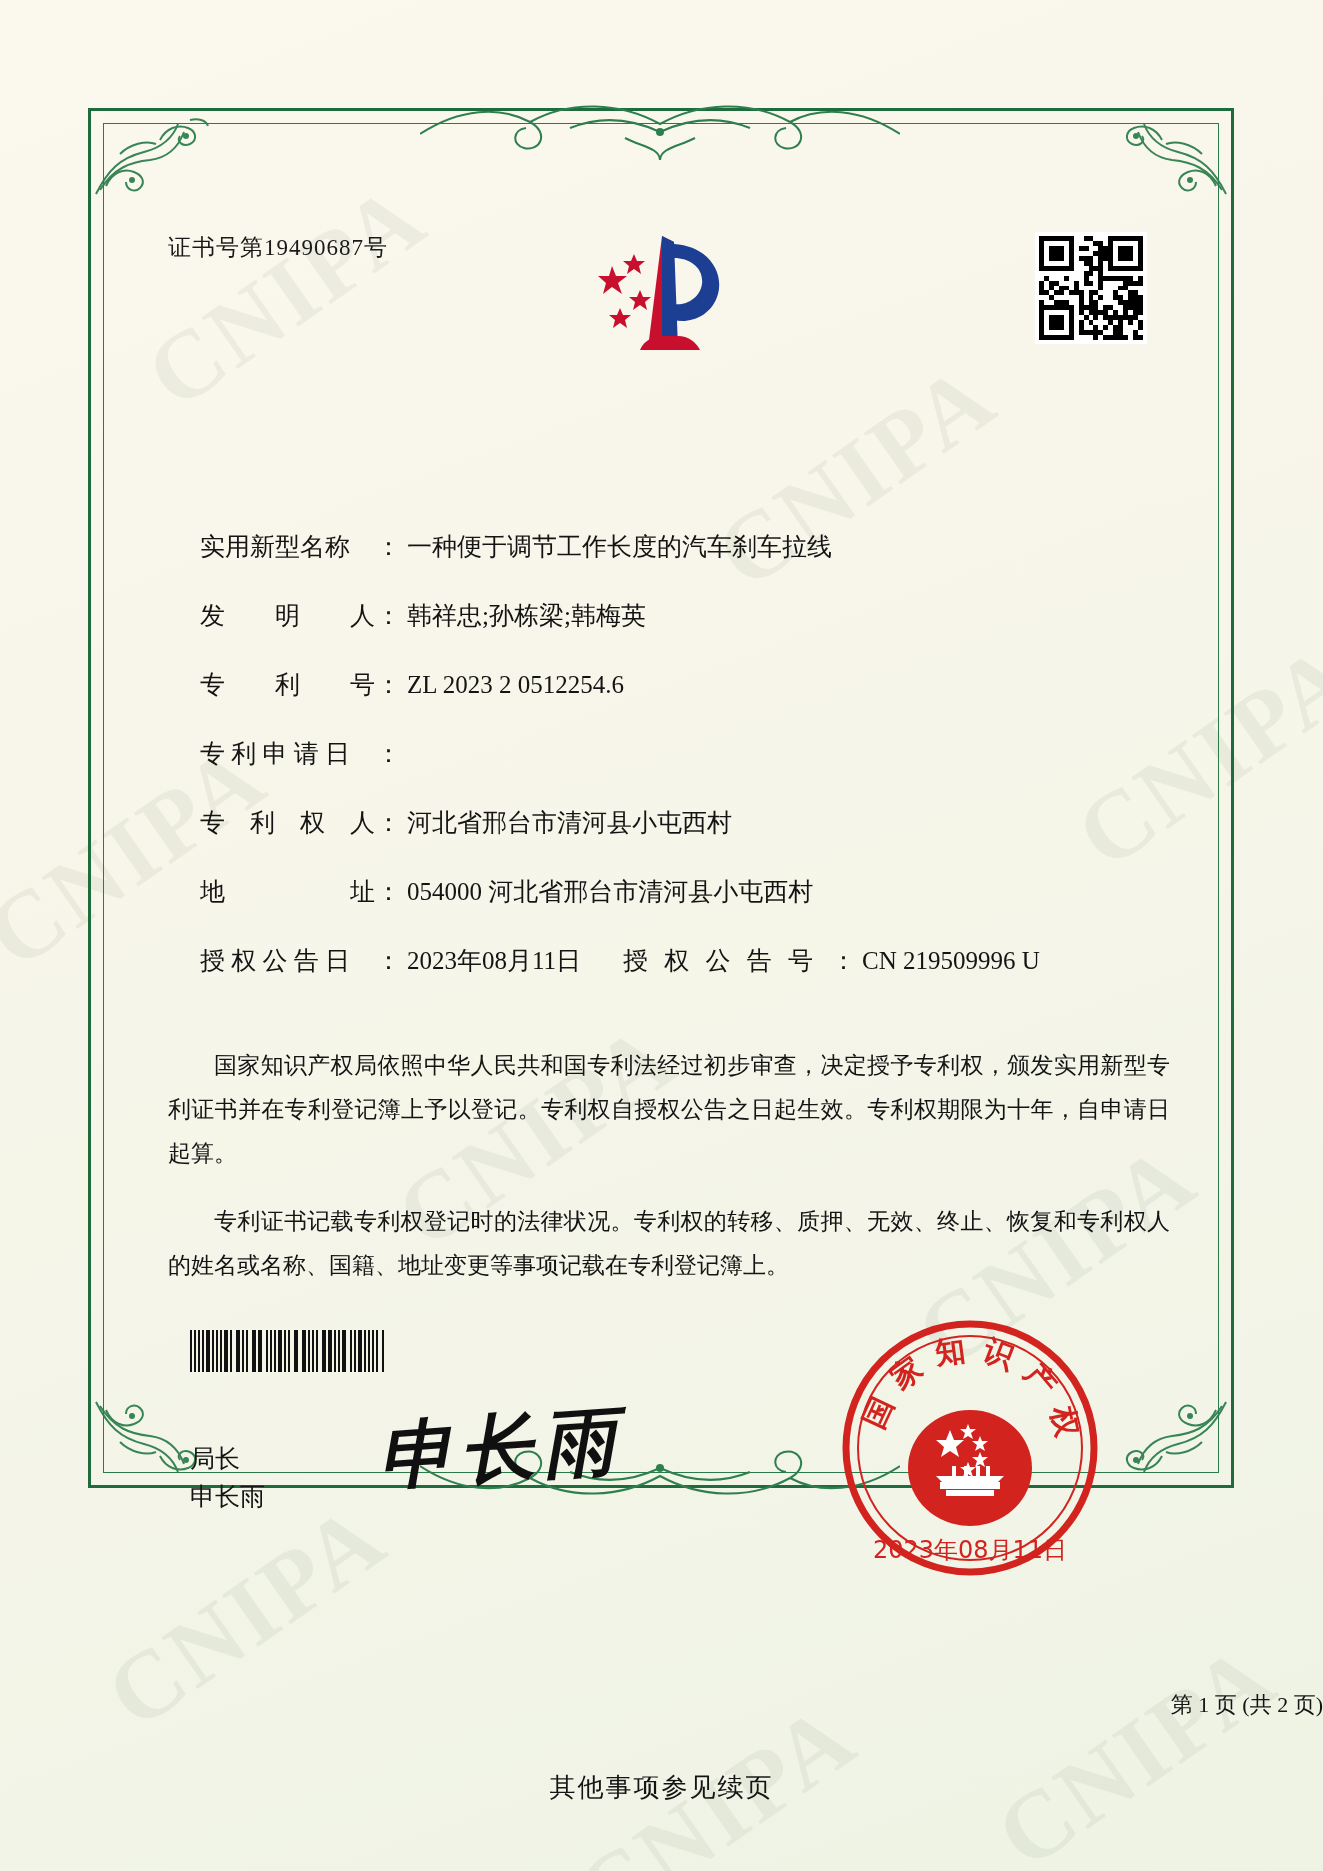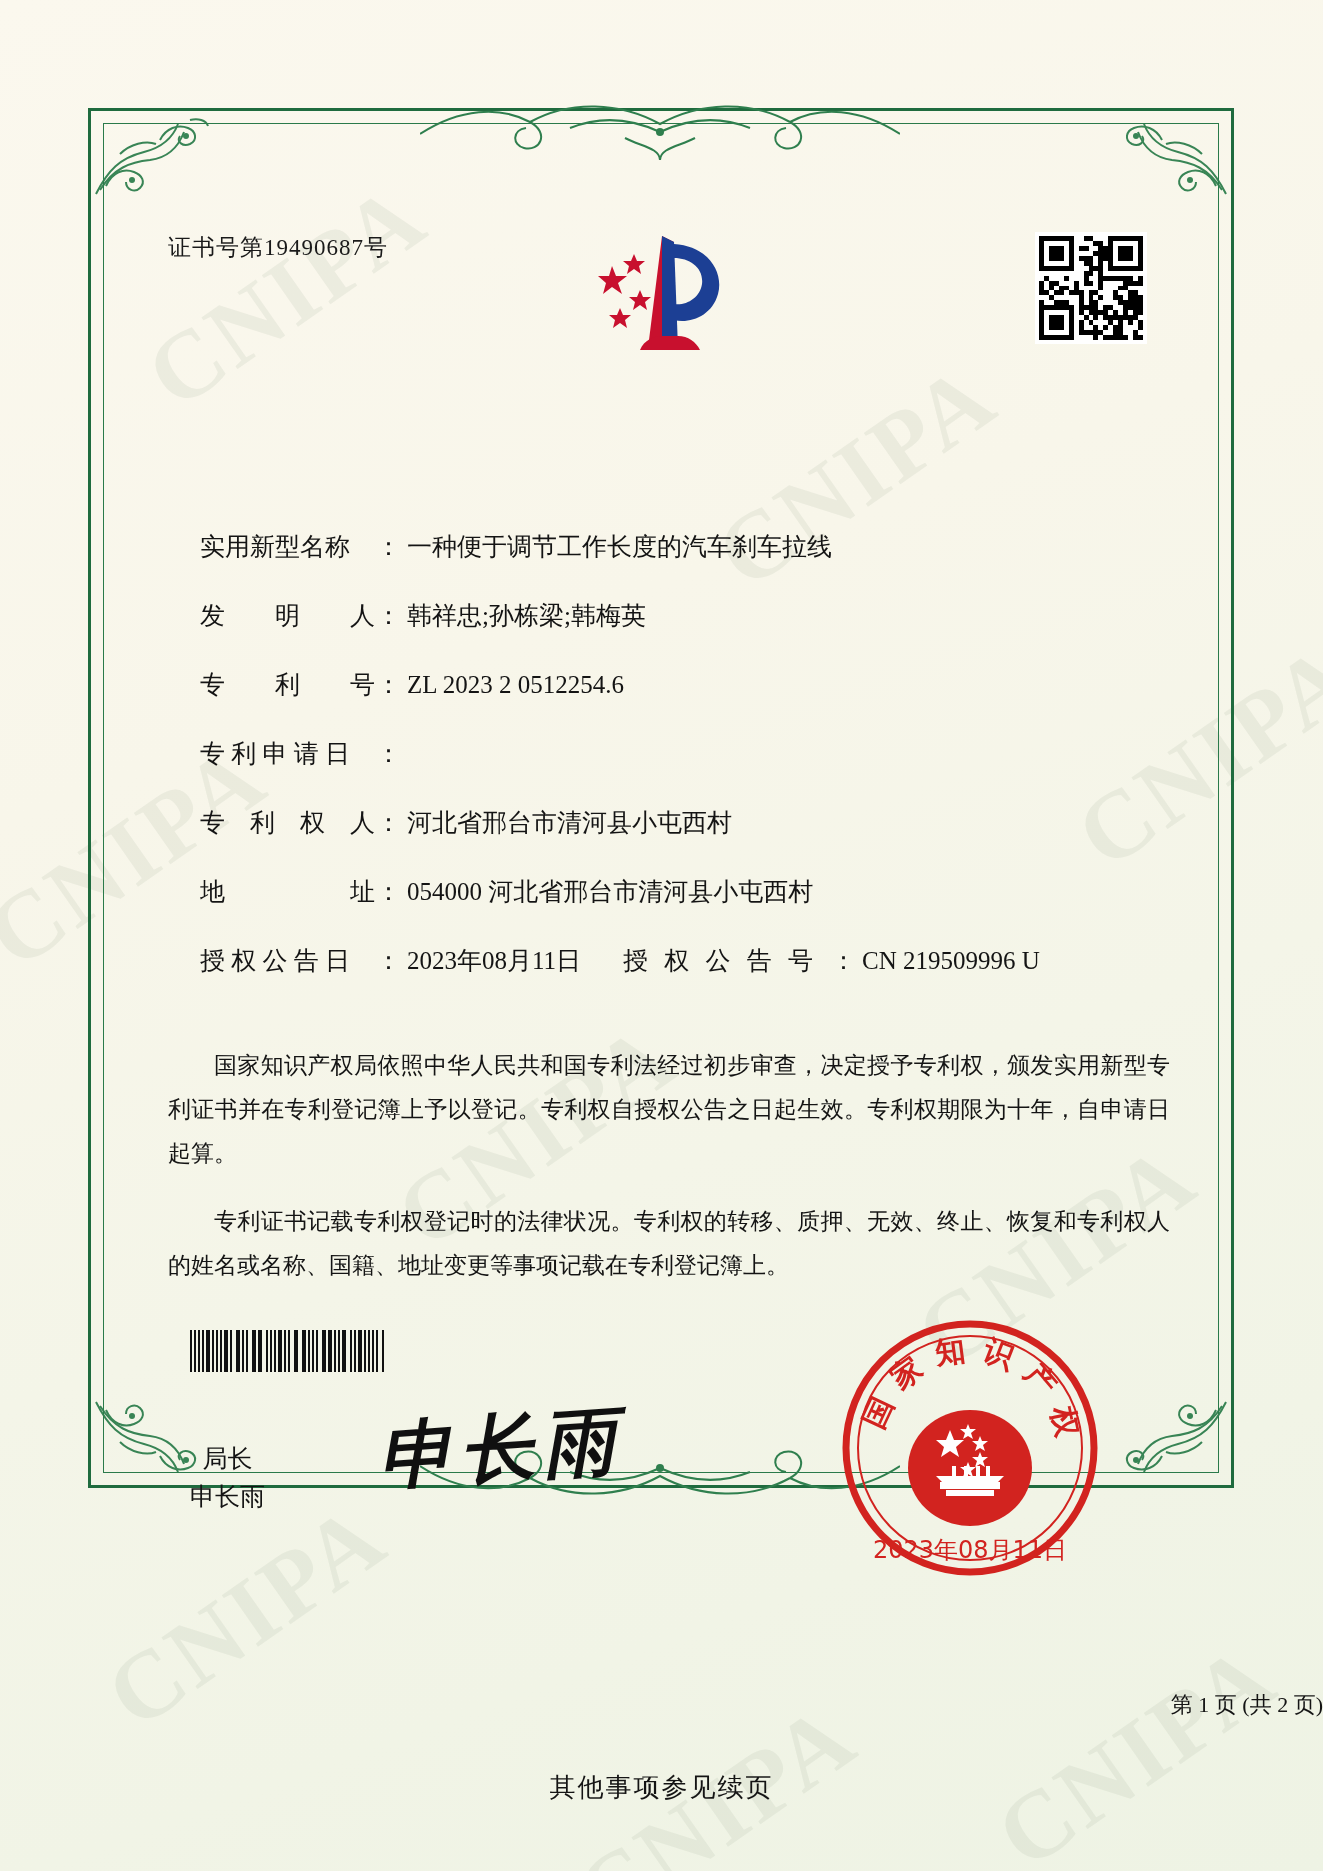--- a/index.html
+++ b/index.html
@@ -181,21 +181,20 @@
   }
   .barcode span { display: block; height: 100%; }
 
   
   .sig-label {
     position: absolute;
     left: 190px; top: 1440px;
     font-size: 25px;
     color: #141414;
     line-height: 38px;
-    text-align: center;
   }
   .sig-script {
     position: absolute;
     left: 378px; top: 1400px;
     font-family: "Liberation Serif", serif;
     font-style: italic;
     font-weight: bold;
     font-size: 74px;
     color: #101010;
     letter-spacing: 8px;

